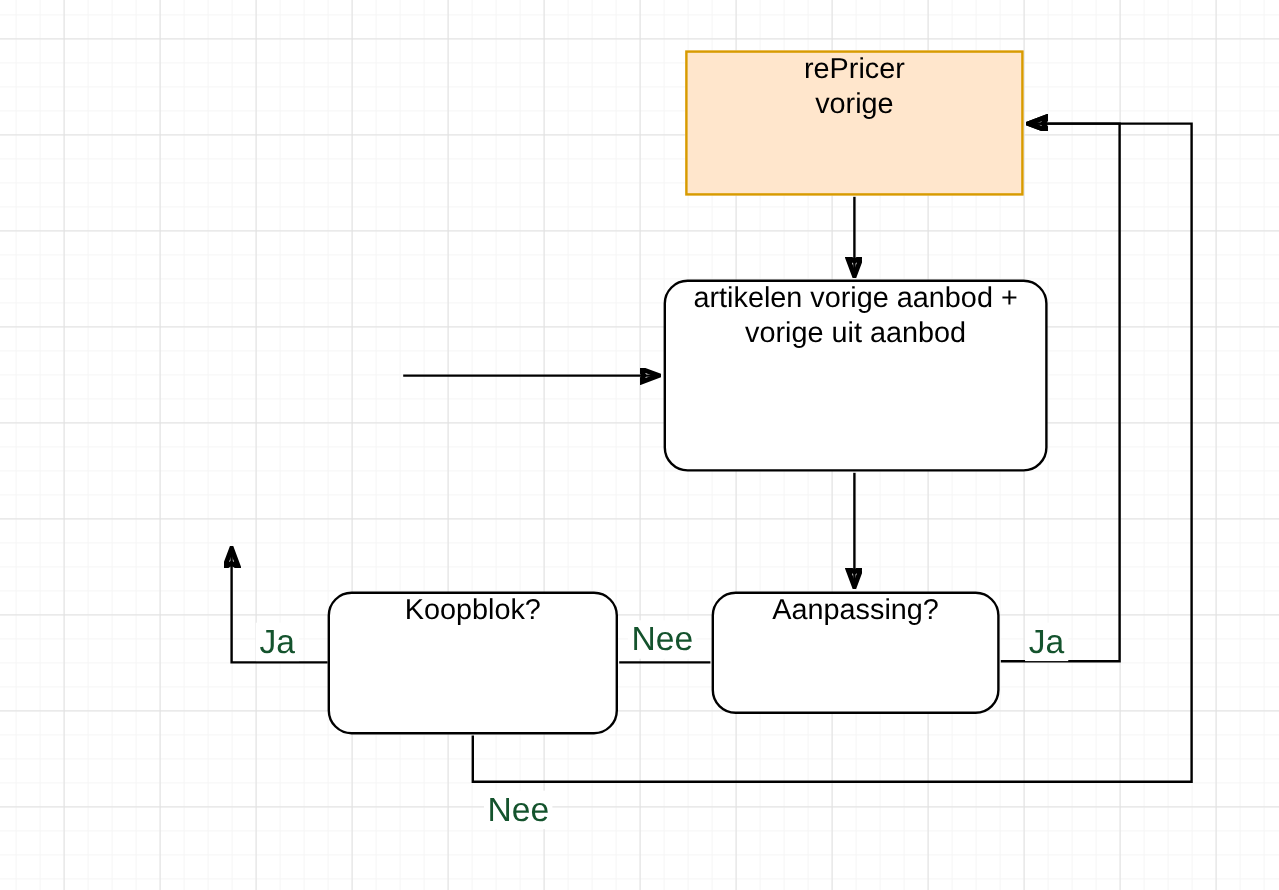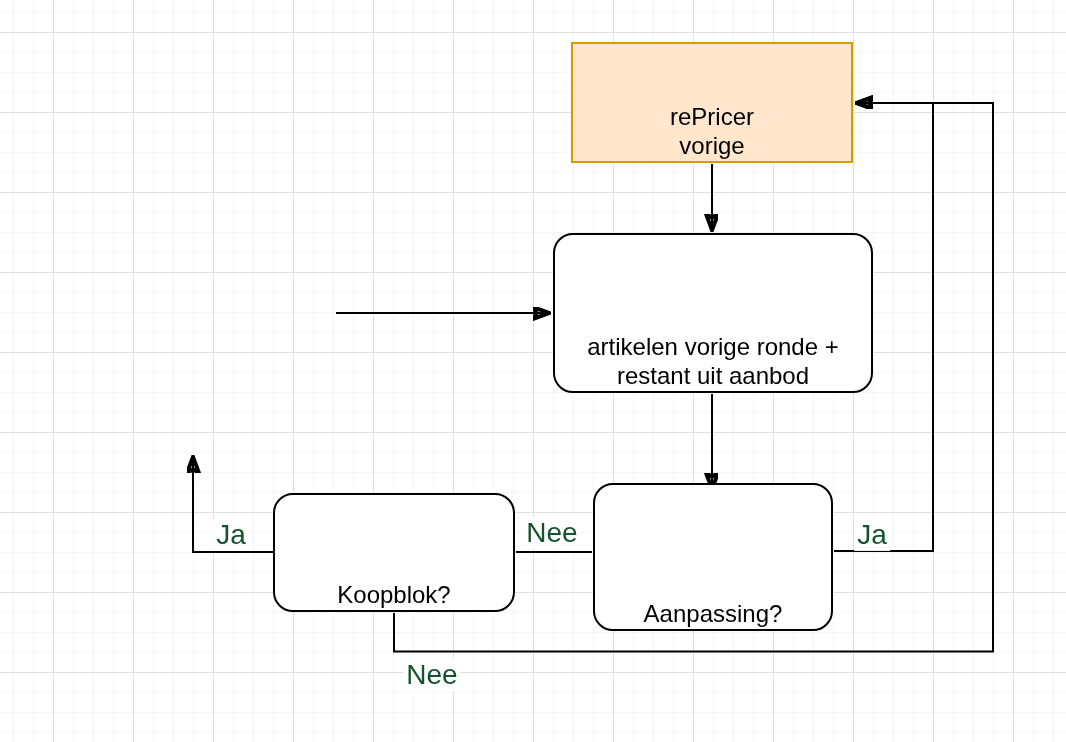--- a/index.html
+++ b/index.html
@@ -33,21 +33,21 @@
     fill: none;
     stroke: #000000;
     stroke-width: 2;
   }
   .node {
     position: absolute;
     box-sizing: border-box;
     background: #ffffff;
     border: 2px solid #000000;
     display: flex;
-    align-items: flex-end;
+    align-items: flex-start;
     justify-content: center;
     text-align: center;
     font-size: 24px;
     line-height: 1.2;
     color: #000000;
   }
   .node.rounded { border-radius: 20px; }
   .node.circle { border-radius: 50%; }
   .node.orange {
     background: #FFE6CC;
@@ -88,30 +88,30 @@
   <div class="node orange" style="left:571px; top:42px; width:282px; height:121px;">
     <div>
       <div>rePricer</div>
       <div>vorige</div>
     </div>
   </div>
 
 
   <div class="node rounded" style="left:553px; top:233px; width:320px; height:160px;">
     <div>
-      <div>artikelen vorige ronde +</div>
-      <div>restant uit aanbod</div>
+      <div>artikelen vorige aanbod +</div>
+      <div>vorige uit aanbod</div>
     </div>
   </div>
 
   <div class="node rounded" style="left:273px; top:493px; width:242px; height:119px;">
     <div>Koopblok?</div>
   </div>
 
-  <div class="node rounded" style="left:593px; top:483px; width:240px; height:148px;">
+  <div class="node rounded" style="left:593px; top:493px; width:240px; height:102px;">
     <div>Aanpassing?</div>
   </div>
 
   <div class="edge-label" style="left:231px; top:535px;">Ja</div>
 
   <div class="edge-label" style="left:552px; top:533px;">Nee</div>
 
   <div class="edge-label" style="left:872px; top:535px;">Ja</div>
 
   <div class="edge-label" style="left:432px; top:675px;">Nee</div>

